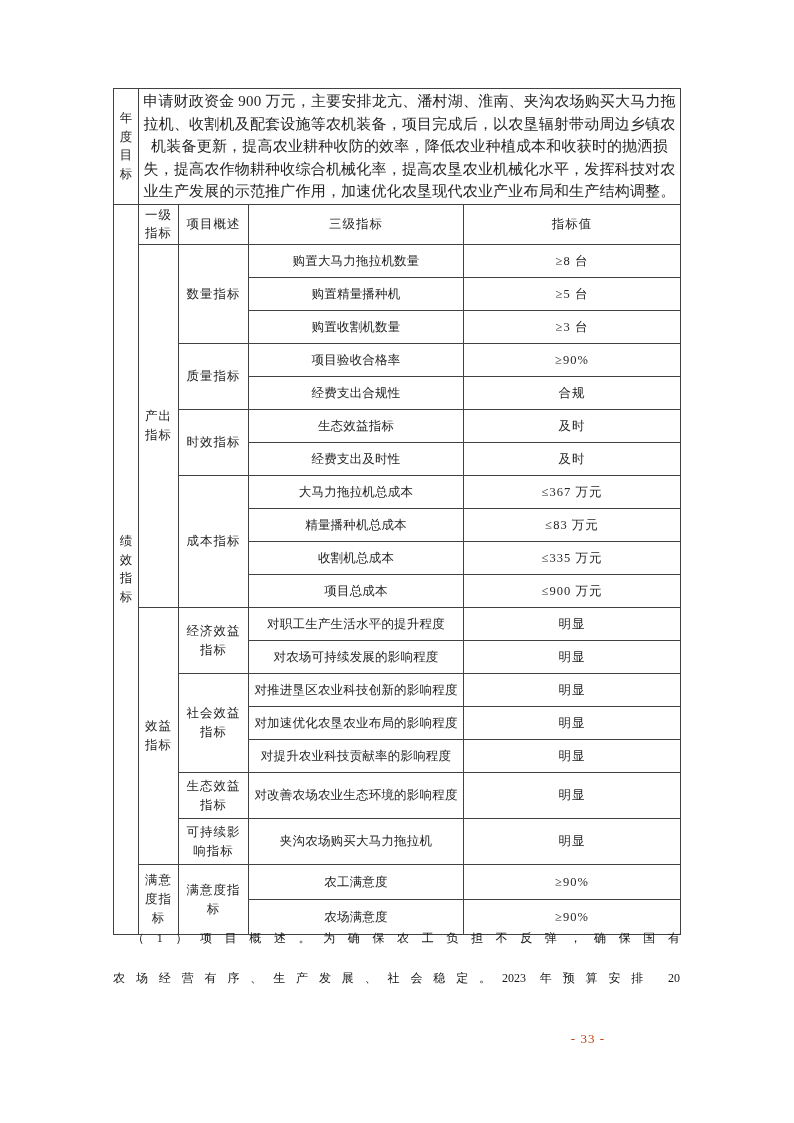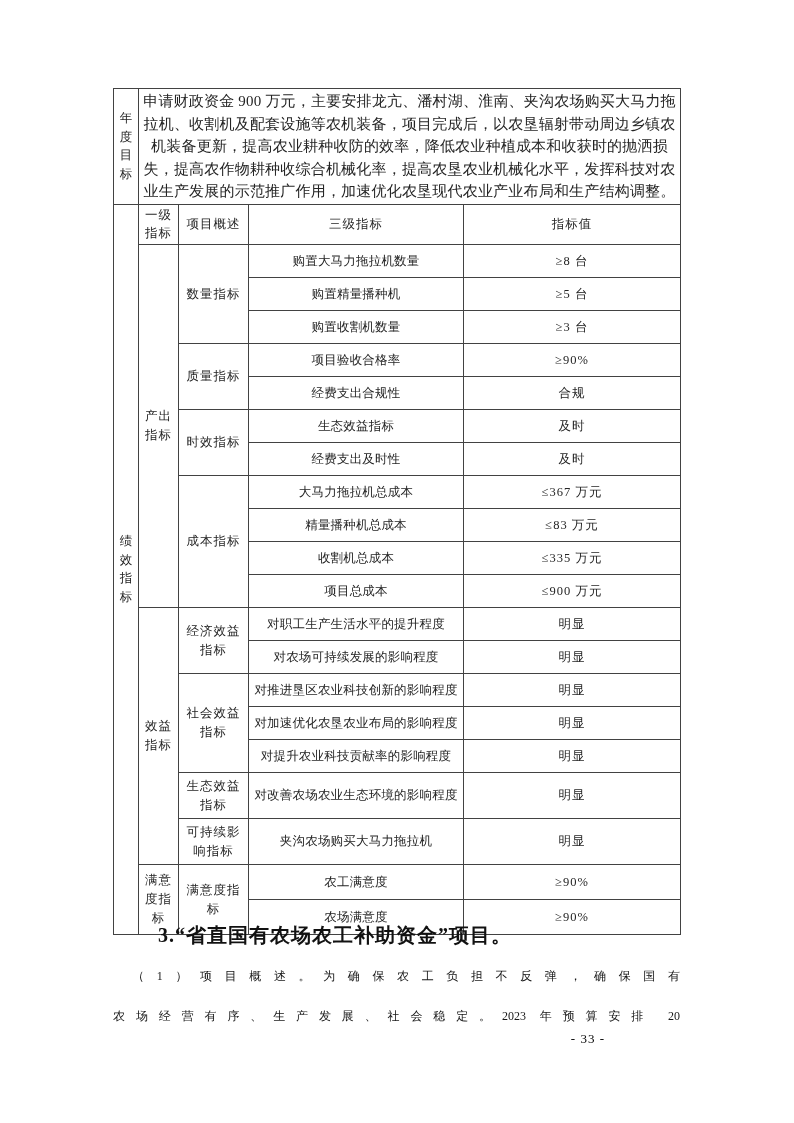--- a/index.html
+++ b/index.html
@@ -80,21 +80,21 @@
     font-size: 12px;
     line-height: 40px;
     text-align: justify;
     text-align-last: justify;
     text-justify: inter-ideograph;
     color: #161616;
   }
   .pline1 { text-indent: 1.6em; }
   .pagenum {
     position: absolute; top: 1031px; right: 126px;
-    font-size: 13px; letter-spacing: 1px; color: #000000;
+    font-size: 13px; letter-spacing: 1px; color: #c2410c;
   }
 </style>
 </head>
 <body>
 
 <div class="sheet">
 
   <table class="perf">
     <colgroup>
       <col style="width:25px">
@@ -212,19 +212,18 @@
         <td class="val">≥90%</td>
       </tr>
       <tr class="sat">
         <td class="ind">农场满意度</td>
         <td class="val">≥90%</td>
       </tr>
     </tbody>
   </table>
 
   <div class="section">
-    <div class="heading">3.“省直国有农场农工补助资金”项目。</div>
     <div class="pline pline1">（1）项目概述。为确保农工负担不反弹，确保国有</div>
     <div class="pline">农场经营有序、生产发展、社会稳定。2023 年预算安排 20</div>
   </div>
 
   <div class="pagenum">- 33 -</div>
 </div>
 
 </body></html>

